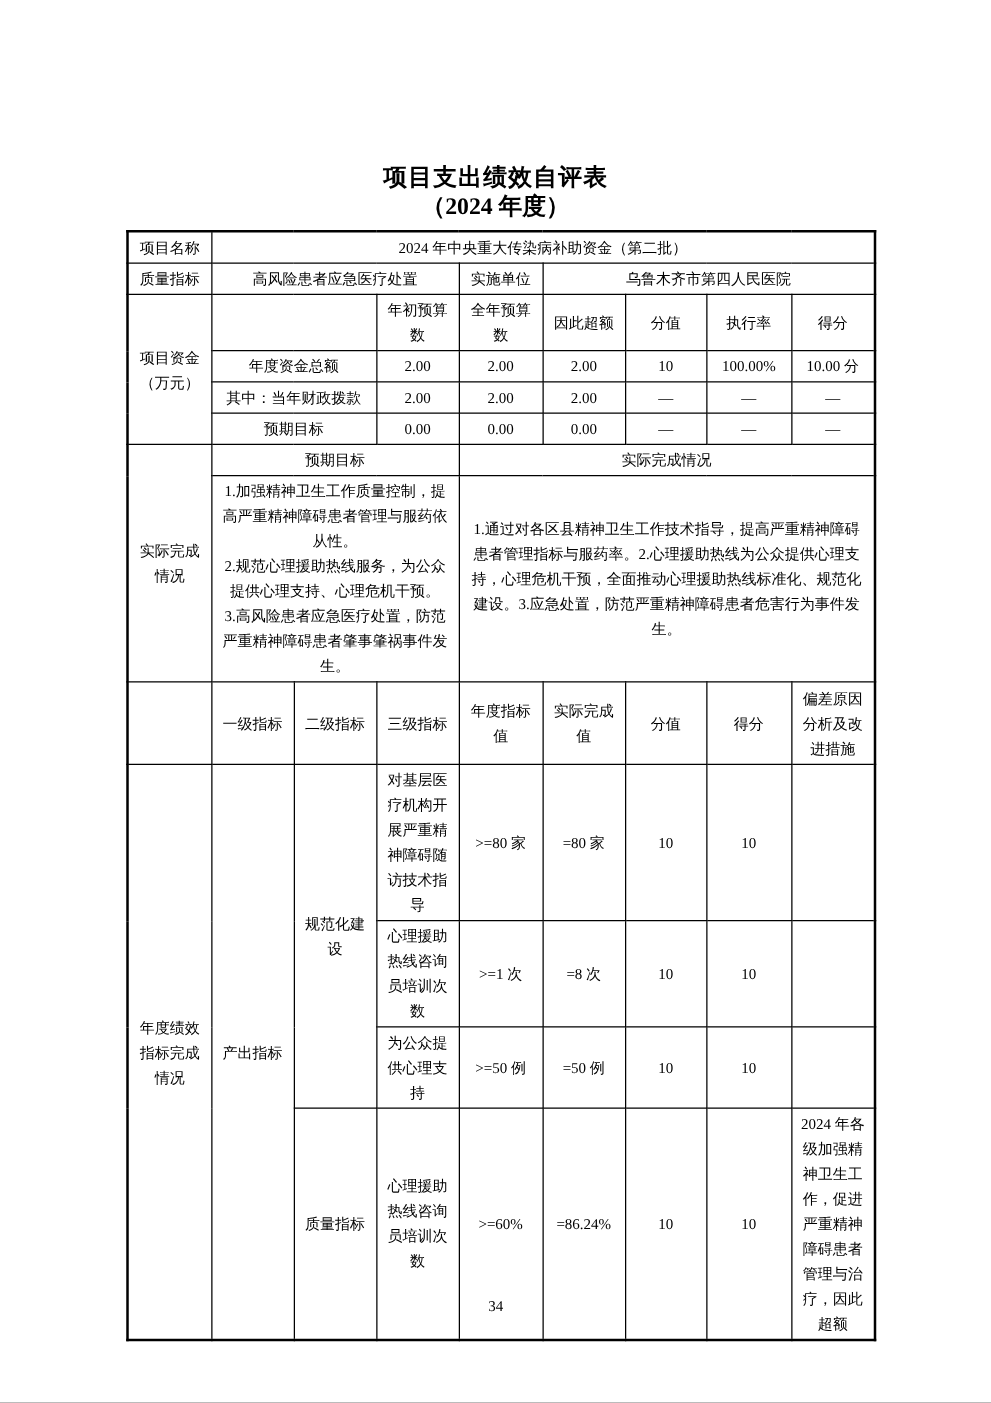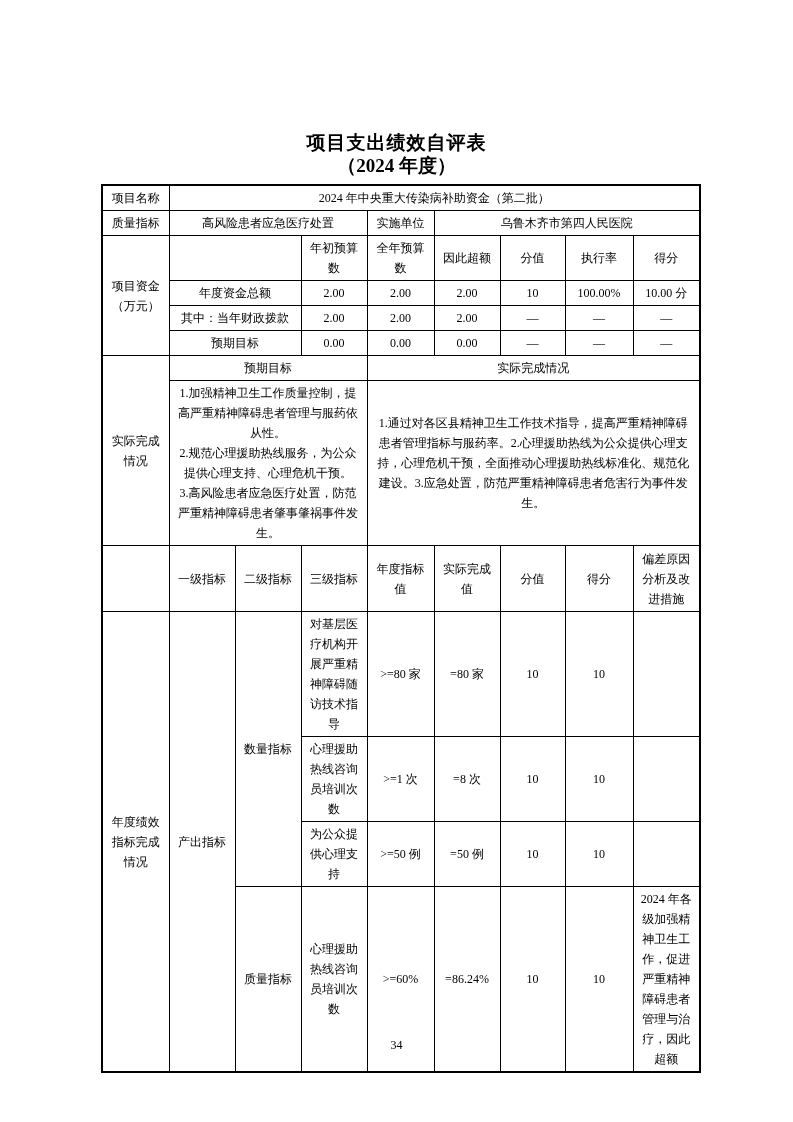--- a/index.html
+++ b/index.html
@@ -172,21 +172,21 @@
       <td class="rowlabel">年度指标值</td>
       <td class="rowlabel">实际完成值</td>
       <td>分值</td>
       <td>得分</td>
       <td class="rowlabel">偏差原因分析及改进措施</td>
     </tr>
 
     <tr style="height:124px">
       <td rowspan="4" class="rowlabel">年度绩效指标完成情况</td>
       <td rowspan="4">产出指标</td>
-      <td rowspan="3">数量指标</td>
+      <td rowspan="3">规范化建设</td>
       <td class="lv3">对基层医疗机构开展严重精神障碍随访技术指导</td>
       <td>&gt;=80 家</td>
       <td>=80 家</td>
       <td>10</td>
       <td>10</td>
       <td class="remark"></td>
     </tr>
 
     <tr style="height:85px">
       <td class="lv3">心理援助热线咨询员培训次数</td>

